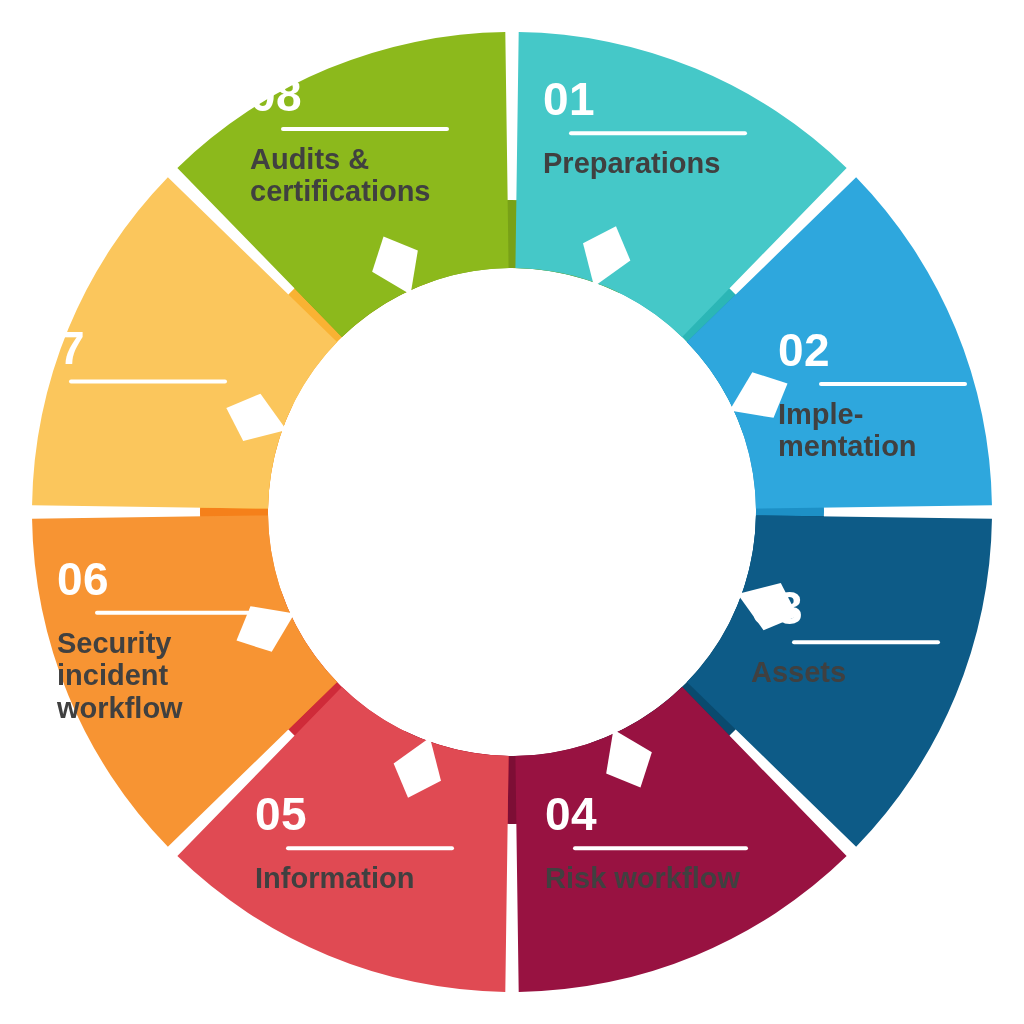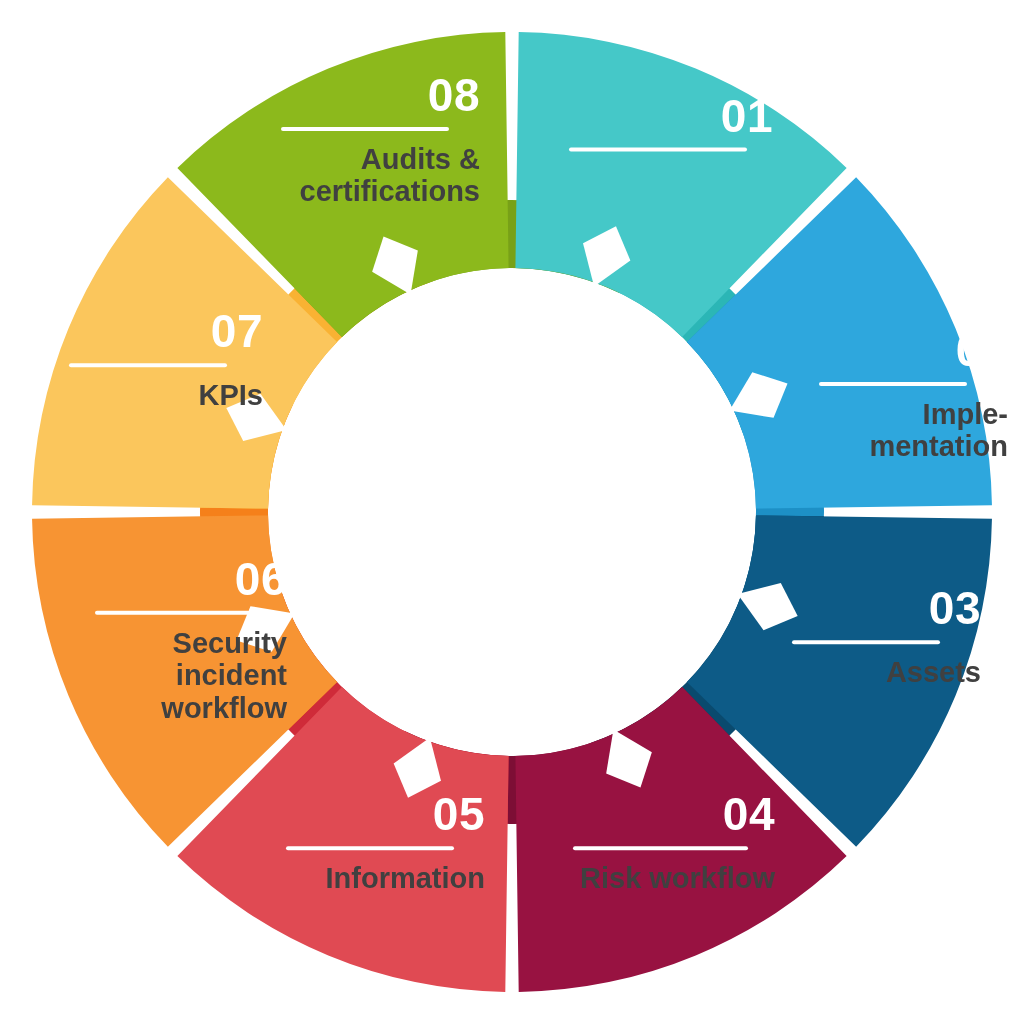--- a/index.html
+++ b/index.html
@@ -20,21 +20,21 @@
     height: 1024px;
   }
   svg#wheel {
     display: block;
     width: 1024px;
     height: 1024px;
   }
   .seg-label {
     position: absolute;
     transform: translate(-50%, -50%);
-    text-align: right;
+    text-align: left;
     color: #ffffff;
     pointer-events: none;
     width: 230px;
   }
   .seg-num {
     font-size: 46px;
     font-weight: 700;
     line-height: 1.0;
     letter-spacing: 0.5px;
     color: #ffffff;
@@ -150,20 +150,21 @@
         <path d="M 243.22 440.99 L 286.47 429.92 L 260.46 393.63 L 226.33 408.03 Z" fill="#ffffff"></path>
         <path d="M 177.36 167.88 A 480 480 0 0 1 505.3 32.05
           L 508.59 268.02 A 244 244 0 0 0 341.89 337.07 Z" fill="#8cb91c"></path>
         <path d="M 372.16 271.73 L 410.57 294.49 L 417.83 250.44 L 383.52 236.48 Z" fill="#ffffff"></path>
       </g>
   </svg>
   <div id="label-layer">
       <div class="seg-label lbl-01" style="left: 658px; top: 128px;">
         <div class="seg-num">01</div>
         <div class="seg-rule"></div>
+        <div class="seg-title">Preparations</div>
       </div>
       <div class="seg-label lbl-02" style="left: 893px; top: 363px; margin-top: 32px;">
         <div class="seg-num">02</div>
         <div class="seg-rule"></div>
         <div class="seg-title">Imple-
 mentation</div>
       </div>
       <div class="seg-label lbl-03" style="left: 866px; top: 637px;">
         <div class="seg-num">03</div>
         <div class="seg-rule"></div>
@@ -182,21 +183,20 @@
       <div class="seg-label lbl-06" style="left: 172px; top: 640px;">
         <div class="seg-num">06</div>
         <div class="seg-rule"></div>
         <div class="seg-title">Security
 incident
 workflow</div>
       </div>
       <div class="seg-label lbl-07" style="left: 148px; top: 360px;">
         <div class="seg-num">07</div>
         <div class="seg-rule"></div>
-        <div class="seg-title">KPIs</div>
       </div>
       <div class="seg-label lbl-08" style="left: 365px; top: 140px;">
         <div class="seg-num">08</div>
         <div class="seg-rule"></div>
         <div class="seg-title">Audits &amp;
 certifications</div>
       </div>
     </div>
 </div>
 

